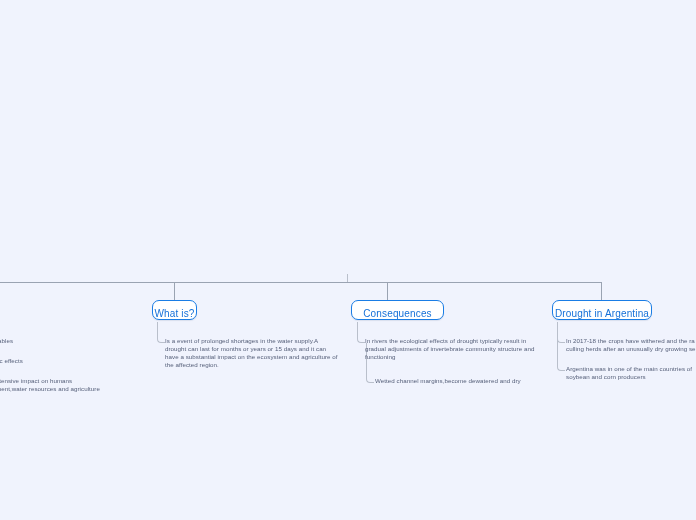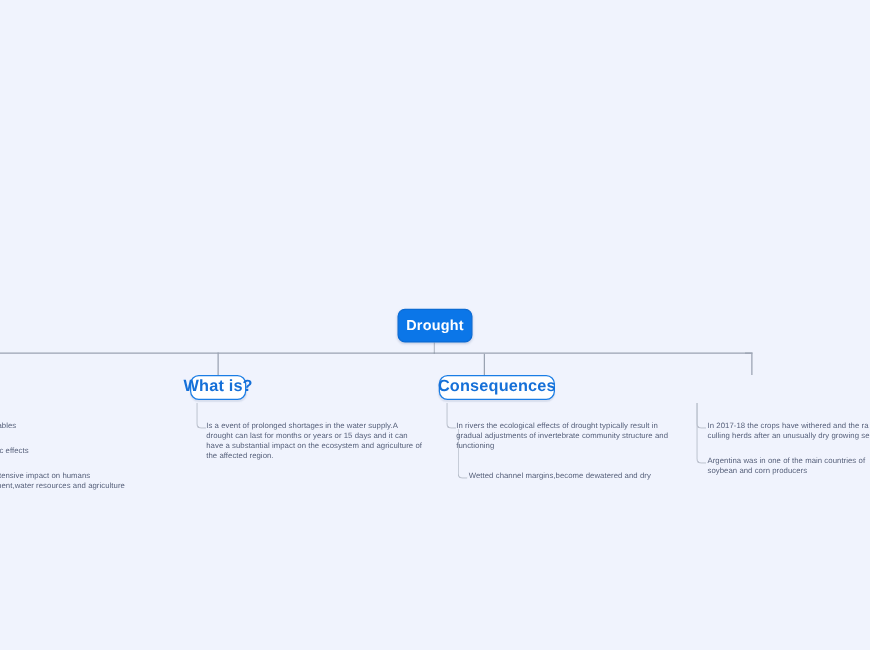--- a/index.html
+++ b/index.html
@@ -65,25 +65,25 @@
   }
 
   
   .branch-node {
     position: absolute;
     box-sizing: border-box;
     background: #ffffff;
     border: 1.5px solid #1a7de5;
     border-radius: 7px;
     color: #1570d8;
-    font-size: 13px;
-    font-weight: 700;
+    font-size: 10px;
+    font-weight: 400;
     letter-spacing: 0.15px;
     display: flex;
-    align-items: flex-start;
+    align-items: flex-end;
     justify-content: center;
     white-space: nowrap;
     box-shadow: 0 1px 1px rgba(20,50,110,0.10);
   }
 
   
   .leaf-text {
     position: absolute;
     color: #56607a;
     font-size: 6.2px;
@@ -115,23 +115,20 @@
   <div class="elbow-top-right" style="left:596px; top:282px; width:6px; height:6px; border-right:none; border-top-right-radius:0;"></div>
 
   <div class="elbow" style="left:157px; top:322px; width:7px; height:20px;"></div>
 
   <div class="elbow" style="left:357px; top:322px; width:7px; height:20px;"></div>
   <div class="elbow" style="left:366px; top:343px; width:7px; height:39px;"></div>
 
   <div class="elbow" style="left:557px; top:322px; width:7px; height:20px;"></div>
   <div class="elbow" style="left:557px; top:322px; width:7px; height:48px;"></div>
 
-  <div class="root-node" style="left:318px; top:247px; width:60px; height:27px;">
-    <span>Drought</span>
-  </div>
 
   <div class="leaf-text clipped-left" style="left:-2px; top:337px; width:120px;">ables</div>
 
   <div class="leaf-text clipped-left" style="left:-4px; top:357px; width:120px;">ric effects</div>
 
   <div class="leaf-text clipped-left" style="left:-4px; top:377px; width:130px;">xtensive impact on humans
 ment,water resources and agriculture</div>
 
   <div class="branch-node" style="left:152px; top:300px; width:45px; height:20px;">
     <span>What is?</span>
@@ -145,20 +142,23 @@
   <div class="branch-node" style="left:351px; top:300px; width:93px; height:20px;">
     <span>Consequences</span>
   </div>
 
   <div class="leaf-text" style="left:365px; top:337px; width:180px;">In rivers the ecological effects of drought typically result in
 gradual adjustments of invertebrate community structure and
 functioning</div>
 
   <div class="leaf-text" style="left:375px; top:377px; width:180px;">Wetted channel margins,become dewatered and dry</div>
 
+  <div class="branch-node" style="left:552px; top:300px; width:100px; height:20px;">
+    <span>Drought in Argentina</span>
+  </div>
 
   <div class="leaf-text" style="left:566px; top:337px; width:150px;">In 2017-18 the crops have withered and the ra
 culling herds after an unusually dry growing se</div>
 
   <div class="leaf-text" style="left:566px; top:365px; width:150px;">Argentina was in one of the main countries of
 soybean and corn producers</div>
 
 </div>
 
 </body></html>

